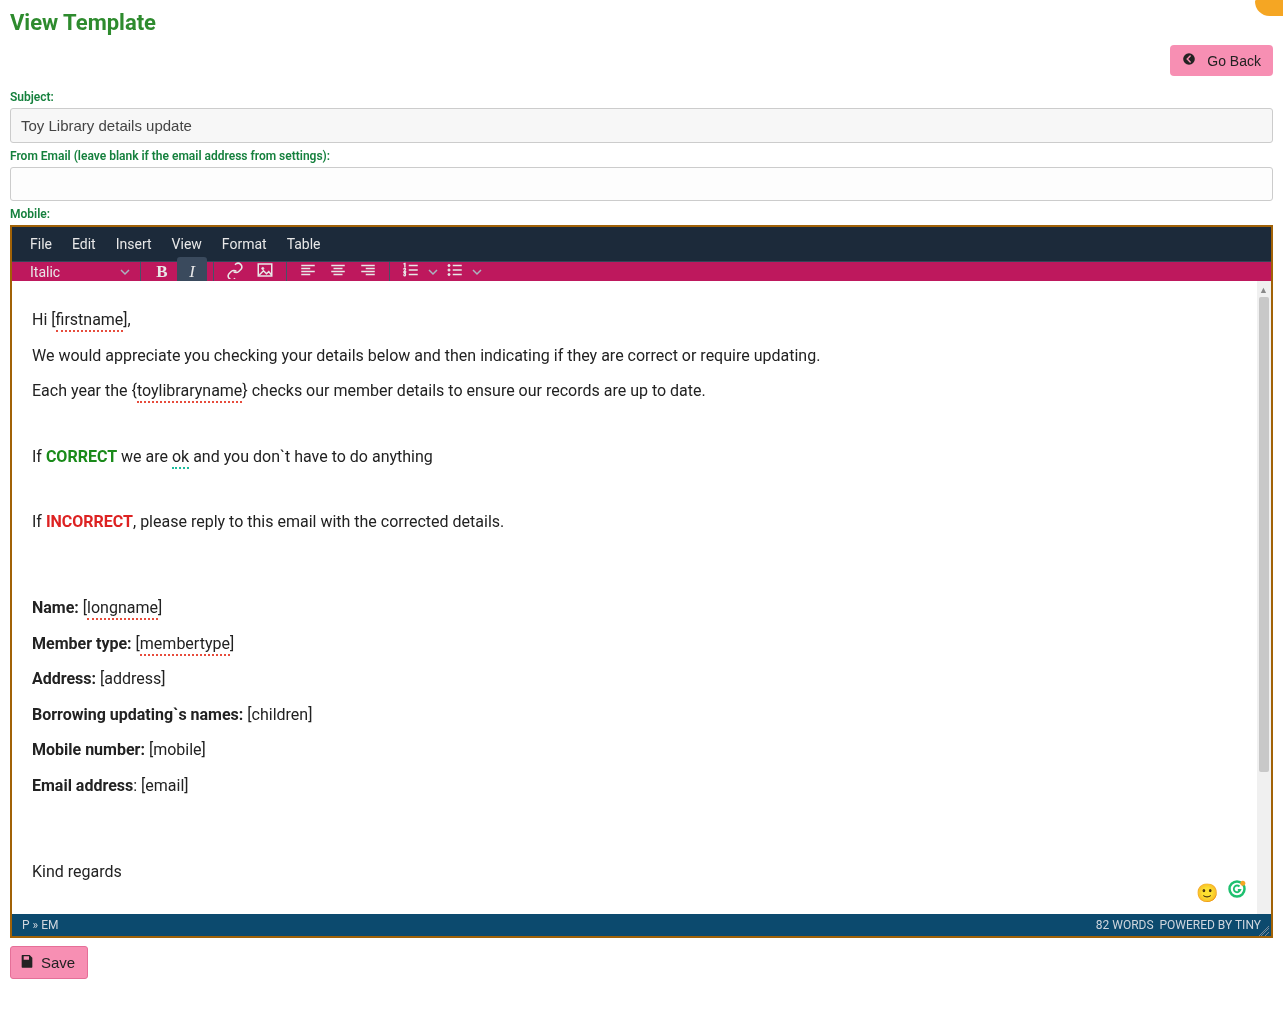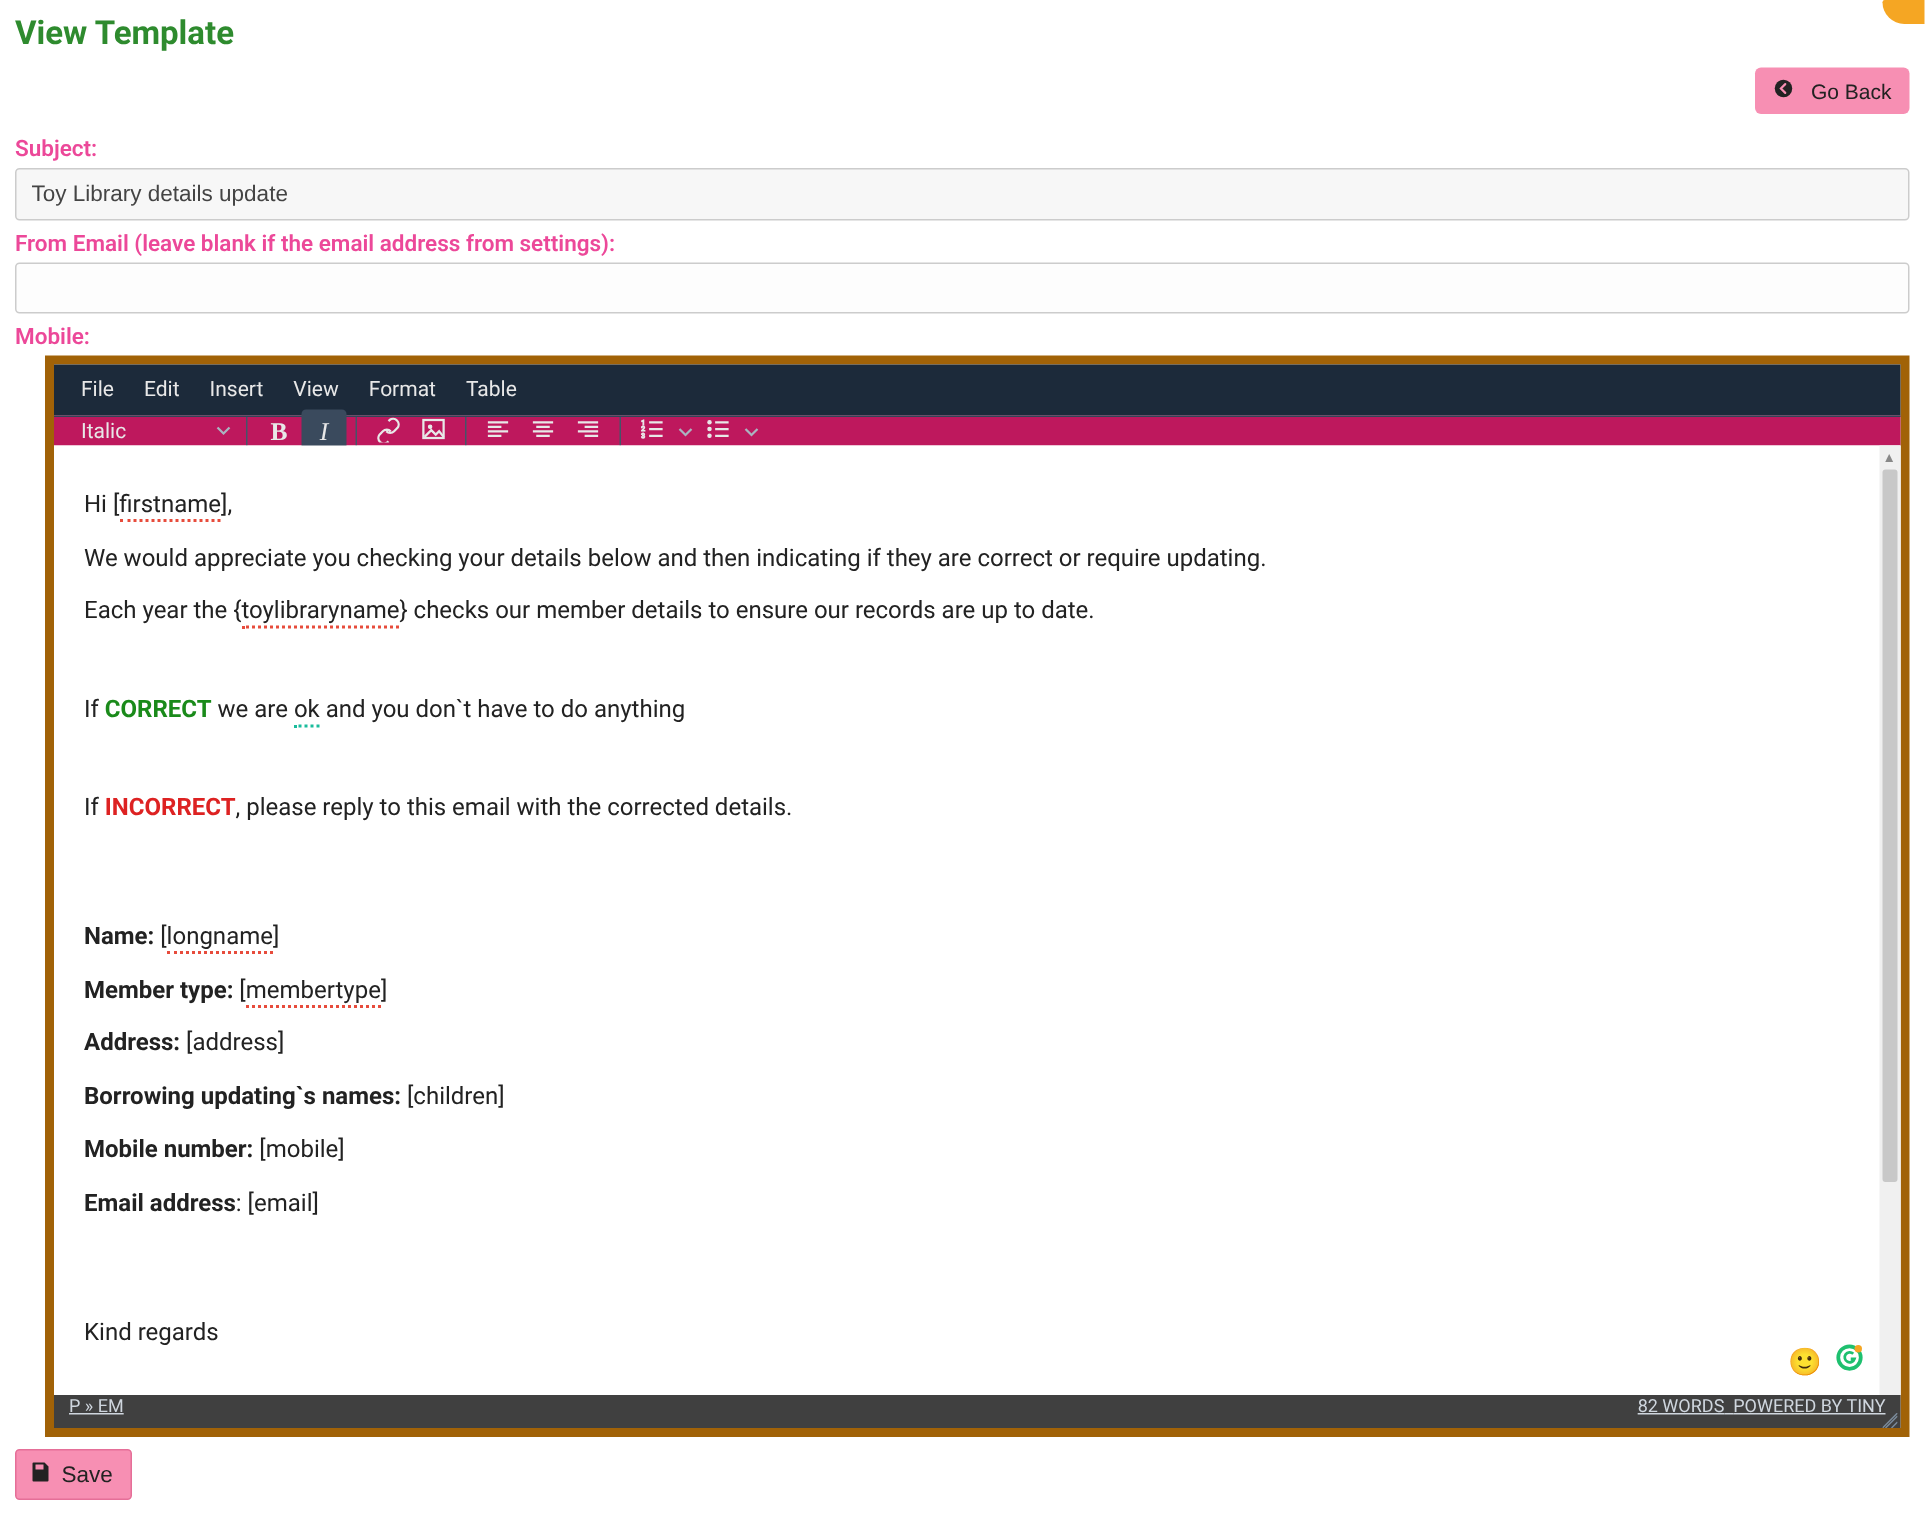--- a/index.html
+++ b/index.html
@@ -33,41 +33,40 @@
     border-radius: 4px;
     font-size: 14px;
     cursor: pointer;
     display: inline-flex;
     align-items: center;
     gap: 11px;
   }
   .btn-pink svg { width: 14px; height: 14px; fill: #222; }
   .form-section { padding: 0 10px; }
   .form-label {
-    color: #ec4899;
+    color: #15803d;
     font-weight: 600;
-    font-size: 15px;
+    font-size: 12px;
     margin-top: 6px;
     margin-bottom: 4px;
     display: block;
   }
   .form-input {
     width: 100%;
     border: 1px solid #ccc;
     background: #f7f7f7;
     padding: 8px 10px;
     font-size: 15px;
     border-radius: 3px;
     color: #444;
   }
   .form-input.blank { background: #fdfdfd; height: 34px; }
   .editor-wrap {
     margin-top: 4px;
-    border: 6px solid #a16207;
-    margin-left: 20px;
+    border: 2px solid #a16207;
   }
   .menubar {
     background: #1c2a3a;
     display: flex;
     gap: 0;
     padding: 0 8px;
     height: 34px;
     align-items: center;
   }
   .menubar-item {
@@ -146,29 +145,28 @@
     top: 16px; height: 75%;
     background: #c8c8c8; border-radius: 2px;
   }
   .bottom-icons {
     position: absolute;
     right: 24px; bottom: 6px;
     display: flex; gap: 8px;
   }
   .statusbar {
     height: 22px;
-    background: #404040;
+    background: #0c4a6e;
     color: #cfd6de;
     display: flex;
     justify-content: space-between;
-    align-items: flex-start;
+    align-items: center;
     padding: 0 10px;
     font-size: 12px;
     position: relative;
-    text-decoration: underline;
   }
   .statusbar .resize {
     position: absolute; right: 2px; bottom: 1px;
     width: 10px; height: 10px;
   }
   .save-row { padding: 8px 10px 24px 10px; }
   .btn-save {
     background: #f78fb3;
     border: 1px solid #e56f98;
     color: #222;

